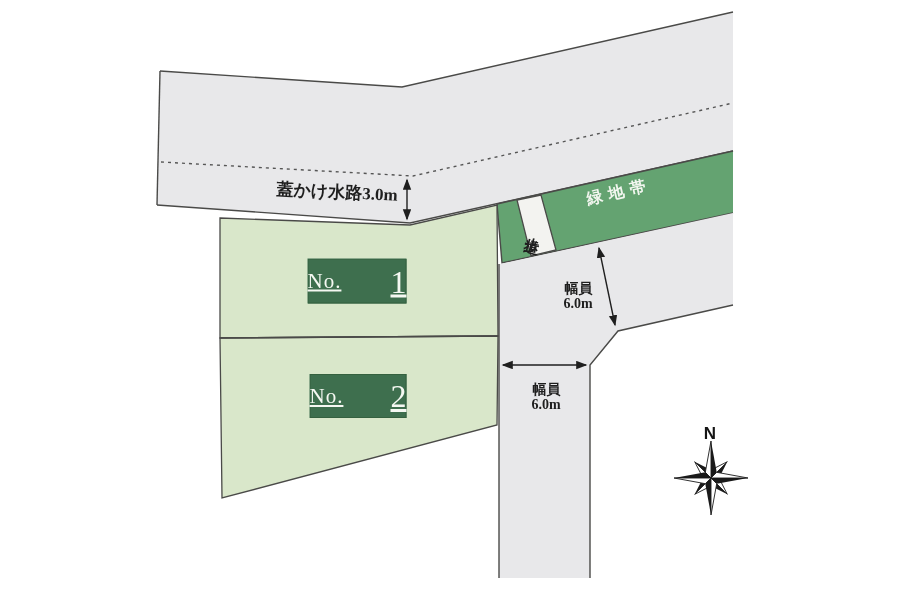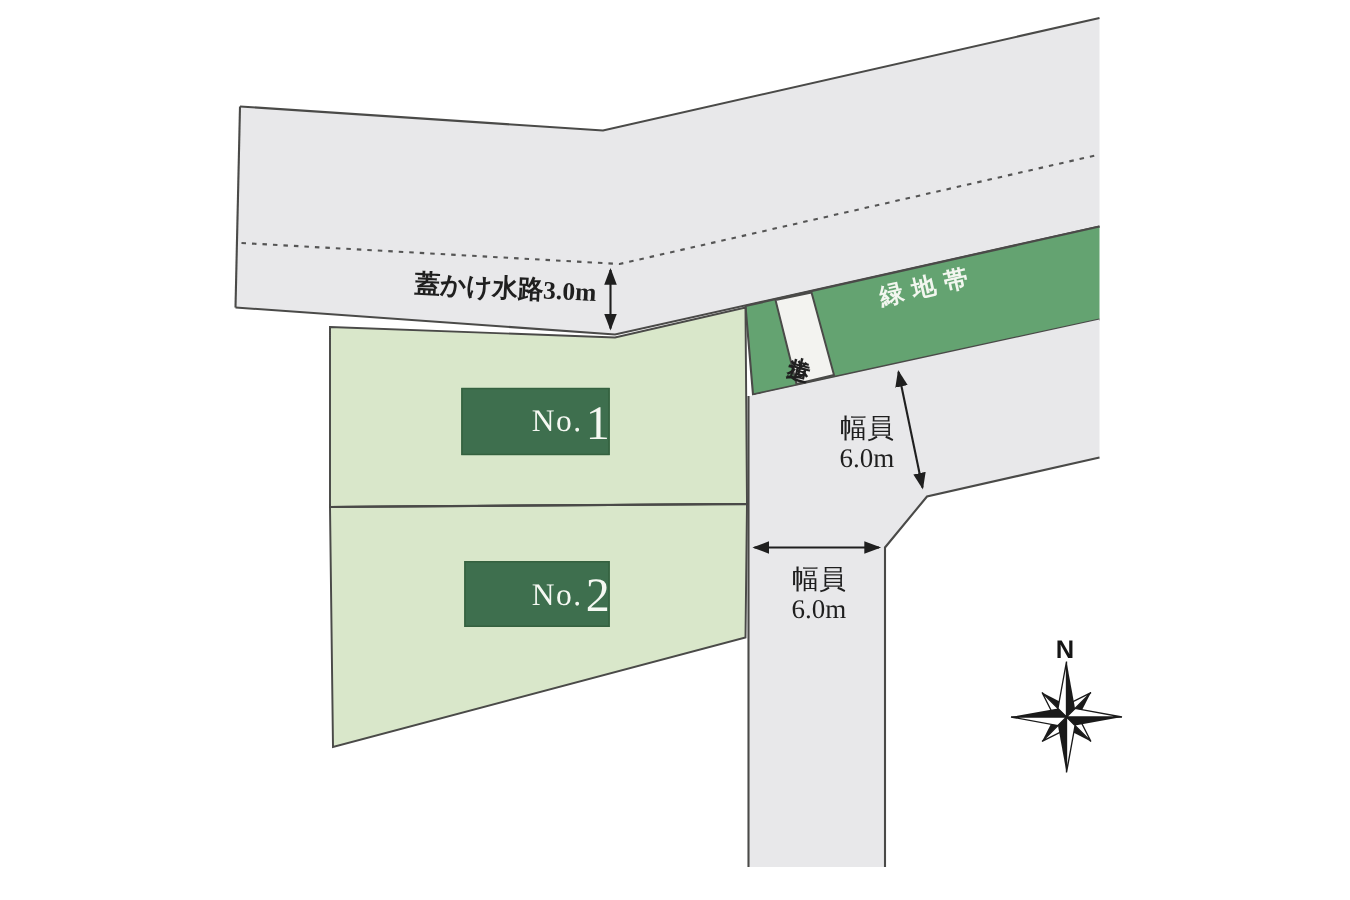--- a/index.html
+++ b/index.html
@@ -6,25 +6,25 @@
   .stage{position:relative;width:900px;height:600px;background:#ffffff;overflow:hidden;
          font-family:"Liberation Serif","DejaVu Serif",serif;}
   svg.plan{position:absolute;left:0;top:0;}
   .lbl{position:absolute;transform:translate(-50%,-50%);white-space:nowrap;
        color:#1f1f1f;line-height:1.1;text-align:center;}
   .lbl-waterway{font-size:17px;font-weight:bold;transform:translate(-50%,-50%) rotate(3deg);}
   .lbl-greenbelt{font-size:16px;font-weight:bold;color:#f2f6ef;letter-spacing:6px;
        transform:translate(-50%,-50%) rotate(-13deg);}
   .lbl-sidewalk{font-size:15px;font-weight:bold;writing-mode:vertical-rl;text-orientation:upright;
        letter-spacing:2px;transform:translate(-50%,-50%) rotate(14deg);}
-  .lbl-width{font-size:18px;font-weight:normal;}
+  .lbl-width{font-size:14px;font-weight:bold;text-align:right;}
   .lbl-width .ln{display:block;}
   .lot-box{position:absolute;transform:translate(-50%,-50%);background:#3e6f4e;
-       color:#f5f8f2;display:flex;align-items:center;justify-content:flex-end;
-       box-shadow:0 0 0 1px #35613f inset;}
+       color:#f5f8f2;display:flex;align-items:center;justify-content:space-between;
+       box-shadow:0 0 0 1px #35613f inset;text-decoration:underline;}
   .lot-box .prefix{font-size:21px;letter-spacing:1px;}
   .lot-box .num{font-size:32px;margin-left:2px;line-height:1;}
   .lbl-north{font-family:"Liberation Sans","DejaVu Sans",sans-serif;
        font-size:17px;font-weight:bold;color:#151515;}
 </style>
 </head>
 <body>
 
 <div class="stage">
 

